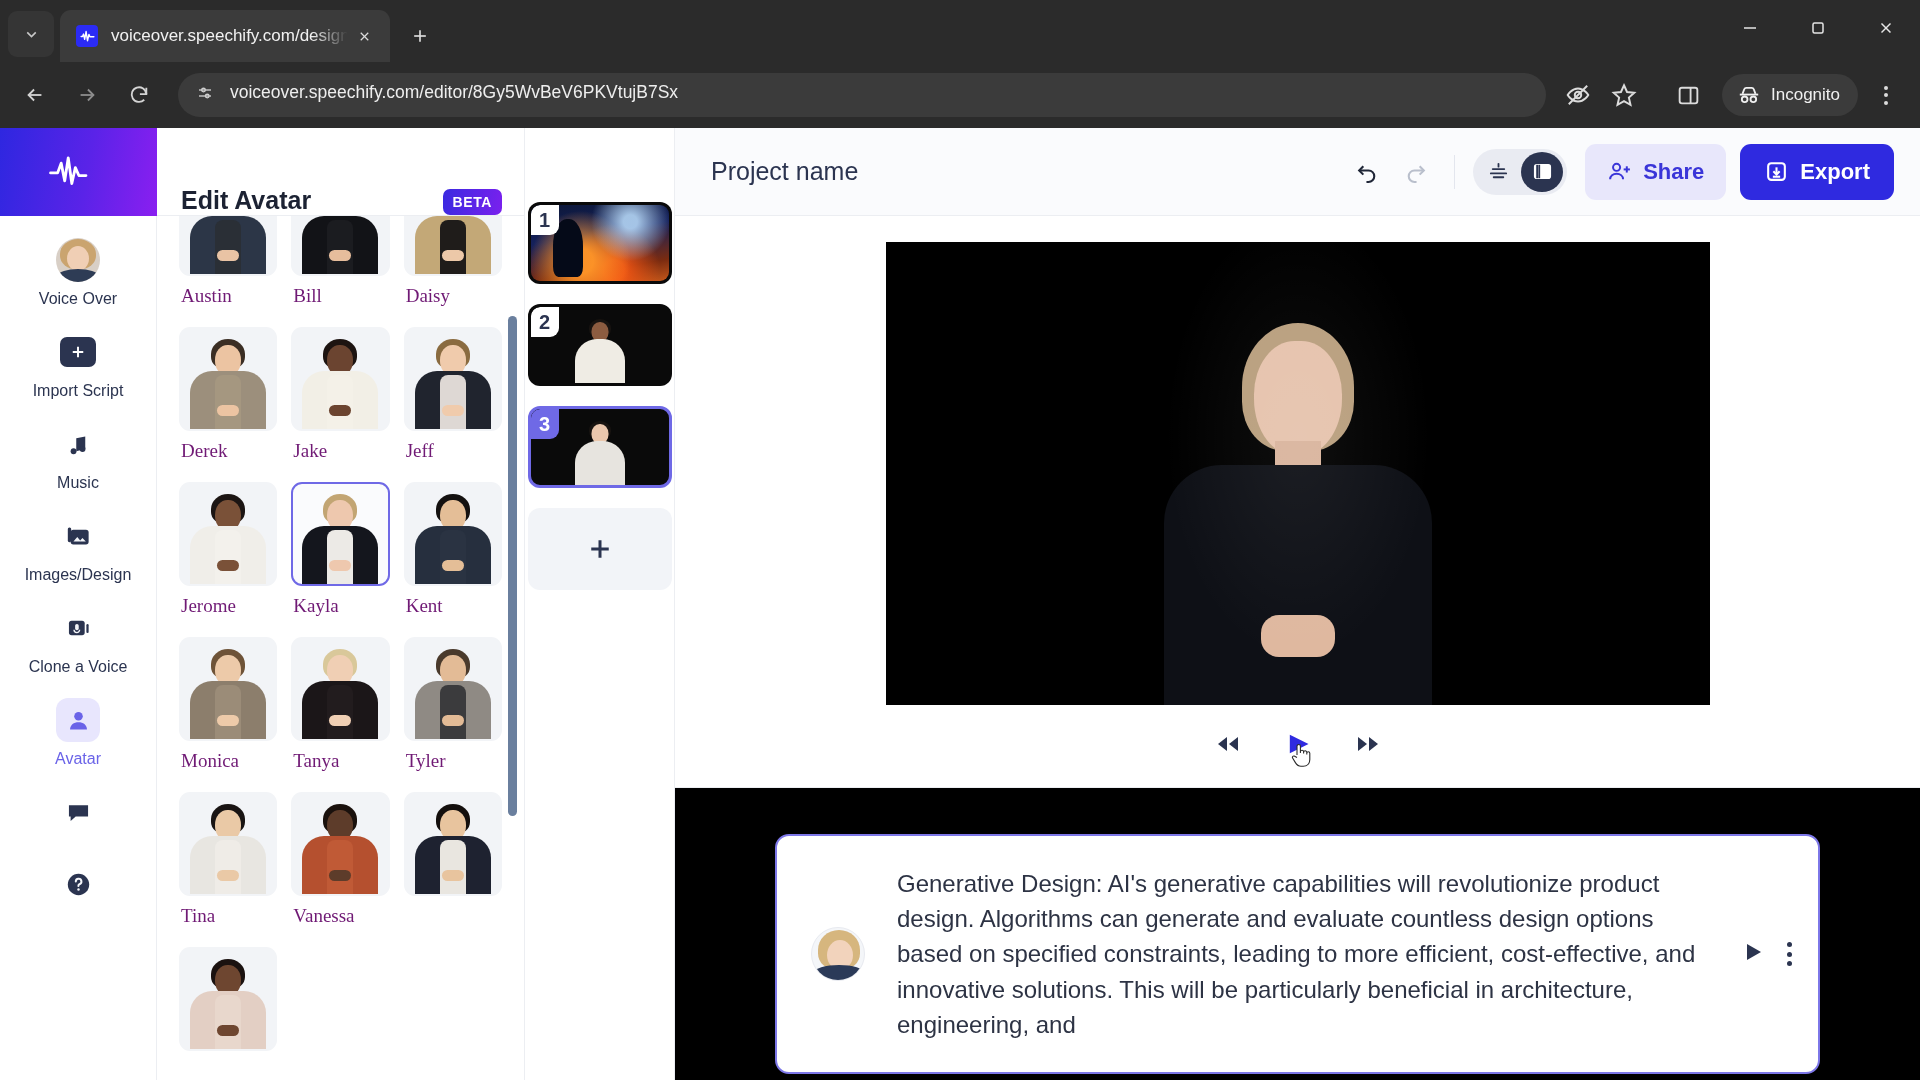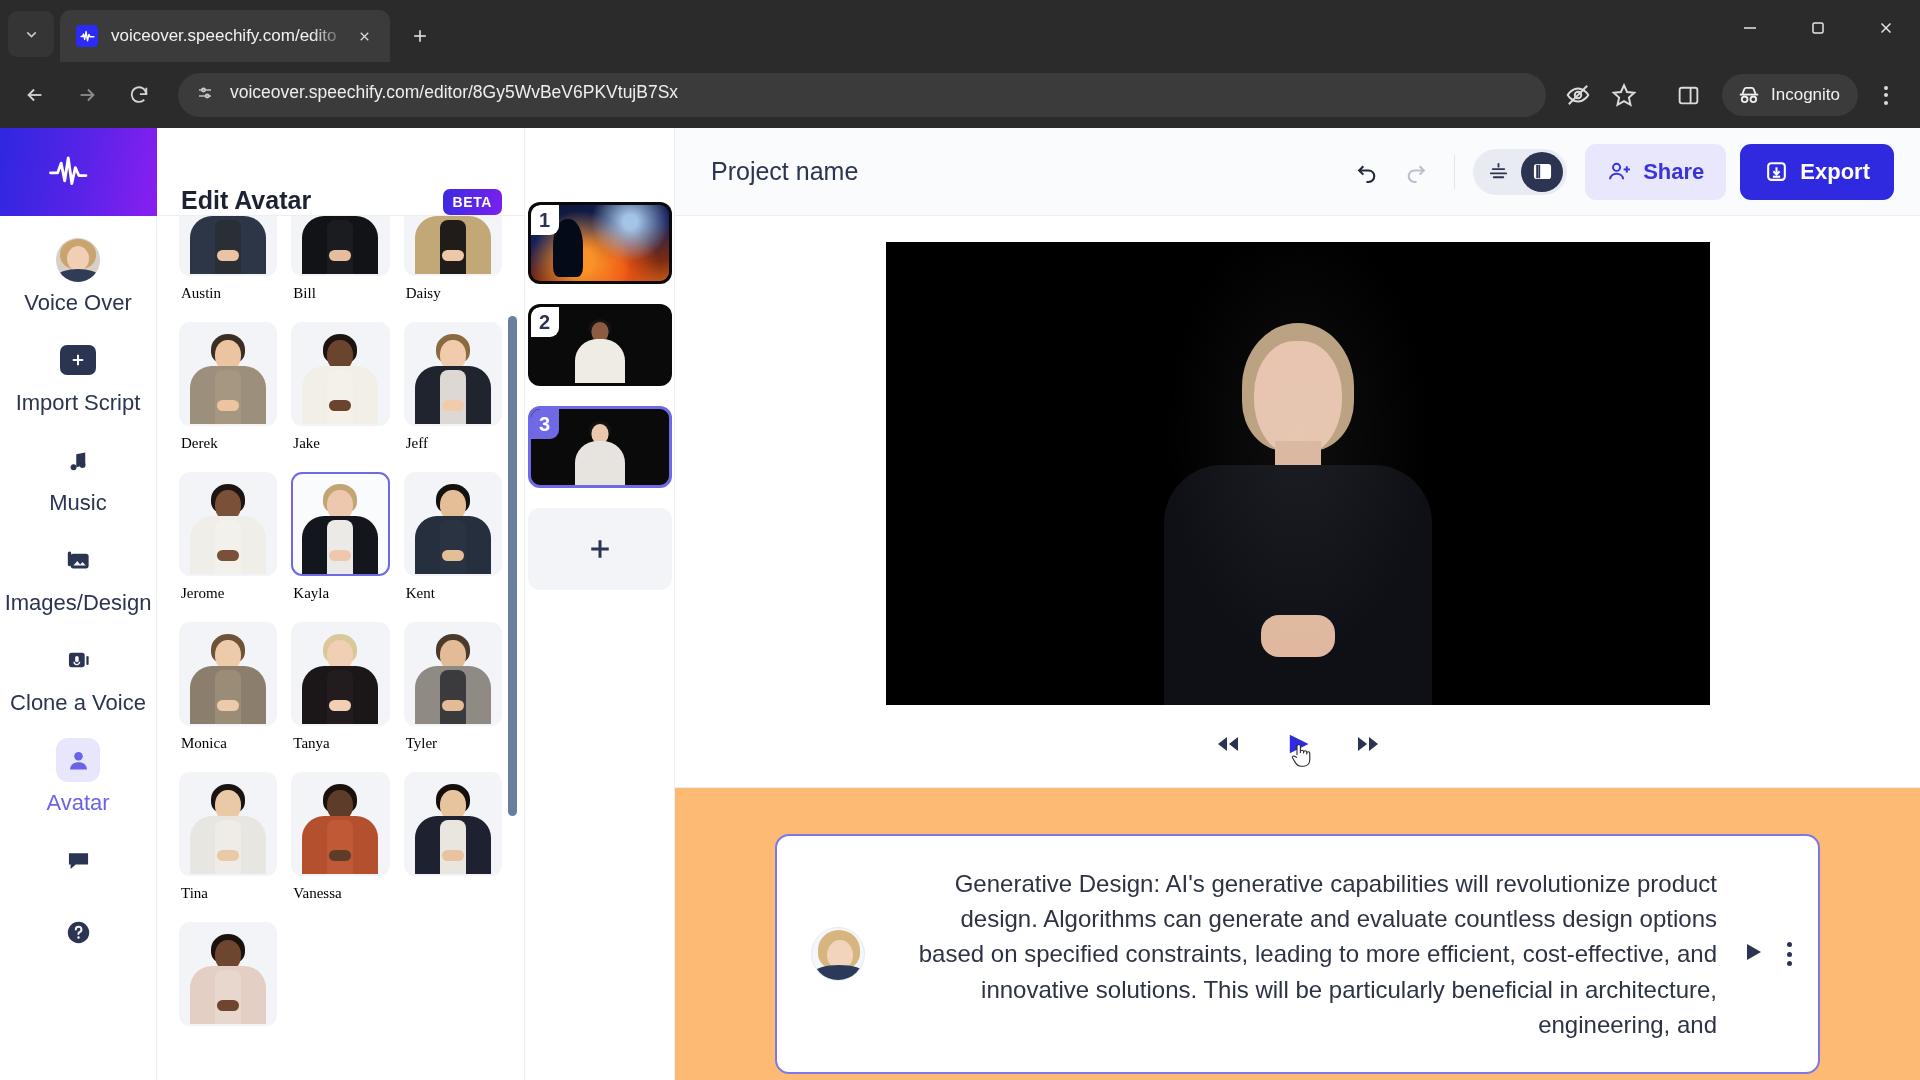--- a/index.html
+++ b/index.html
@@ -78,21 +78,21 @@
           border-right: 1px solid #eceef2; background: #fff; }
   .brand {
     width: 157px; height: 88px; flex: none;
     background: linear-gradient(100deg, #2e27e0 0%, #5a23e8 55%, #8a1ff0 100%);
     display: flex; align-items: center; justify-content: center;
   }
   .brand svg { width: 62px; height: 40px; }
   .rail-item { width: 157px; display:flex; flex-direction: column; align-items:center; padding-top: 22px; cursor: pointer; }
   .rail-ico { width: 44px; height: 44px; border-radius: 12px; display:flex; align-items:center; justify-content:center; }
   .rail-ico svg { width: 27px; height: 27px; fill: #2b3450; }
-  .rail-lbl { font-size: 22px; color: #2b3450; margin-top: 8px; text-align: right; }
+  .rail-lbl { font-size: 16px; color: #2b3450; margin-top: 8px; text-align: right; }
   .rail-item.active .rail-ico { background: #e8e6fd; }
   .rail-item.active .rail-ico svg { fill: #6a63e8; }
   .rail-item.active .rail-lbl { color: #6a63e8; }
   .rail-photo { width: 44px; height: 44px; border-radius: 50%; overflow: hidden; position: relative;
                 background: #d8cfc6; }
   .rail-photo .hair { position:absolute; left:4px; top:1px; width:36px; height:30px; border-radius:50% 50% 44% 44%; background:#caa46f;}
   .rail-photo .face { position:absolute; left:11px; top:8px; width:22px; height:25px; border-radius:50%; background:#f0cfb5;}
   .rail-photo .body { position:absolute; left:2px; bottom:0; width:40px; height:13px; border-radius:50% 50% 0 0; background:#2e3c55;}
   .rail-plus { width:36px; height:30px; border-radius:7px; background:#2b3450; display:flex; align-items:center; justify-content:center; }
   .rail-plus svg { width:18px; height:18px; stroke:#fff; stroke-width:2.6; fill:none; }
@@ -107,21 +107,21 @@
     padding: 5px 10px; border-radius: 7px;
   }
   .lib-scroll { flex: 1; overflow: hidden; padding: 0 22px; position: relative; }
   .avatar-grid { display: grid; grid-template-columns: repeat(3, 1fr); column-gap: 14px; row-gap: 4px; margin-top: -44px; }
   .av-cell { display: flex; flex-direction: column; }
   .av-thumb {
     width: 100%; height: 104px; border-radius: 11px; background: #f2f4f7;
     overflow: hidden; position: relative; border: 2.5px solid transparent;
   }
   .av-cell.selected .av-thumb { border-color: #6f69e6; background: #fafbfd; }
-  .av-name { font-family: "Liberation Serif", serif; font-size: 15px; color: #000000; margin: 9px 0 16px 2px; }
+  .av-name { font-family: "Liberation Serif", serif; font-size: 19px; color: #701a75; margin: 9px 0 16px 2px; }
 
   
   .p { position: absolute; left: 0; right: 0; bottom: 0; top: 0; }
   .p .head { position: absolute; left: 50%; transform: translateX(-50%); width: 26px; height: 31px; border-radius: 48%; }
   .p .hair { position: absolute; left: 50%; transform: translateX(-50%); border-radius: 50% 50% 40% 40%; }
   .p .torso { position: absolute; left: 50%; transform: translateX(-50%); width: 76px; border-radius: 22px 22px 0 0; }
   .p .shirt { position: absolute; left: 50%; transform: translateX(-50%); width: 26px; border-radius: 8px 8px 0 0; }
   .p .hands { position: absolute; left: 50%; transform: translateX(-50%); width: 22px; height: 11px; border-radius: 6px; }
 
   .scrolltrack { position: absolute; right: 7px; top: 188px; bottom: 58px; width: 9px; }
@@ -206,21 +206,21 @@
               border-radius: 18px; background: #dfb89f; }
   .pv-glow { position:absolute; inset:0;
              background: radial-gradient(ellipse 190px 320px at 50% 42%, rgba(255,255,255,.06), transparent 70%); }
 
   .player { display:flex; align-items:center; gap: 36px; margin-top: 22px; position: relative; }
   .pbtn { width: 34px; height: 34px; display:flex; align-items:center; justify-content:center; }
   .pbtn svg { width: 26px; height: 24px; fill: #2b3450; }
   .pbtn.play svg { fill: #2f2ae0; width: 30px; height: 28px; }
   .cursor { position: absolute; left: 50%; margin-left: -8px; top: 14px; width: 22px; height: 30px; pointer-events:none; }
 
-  .script-area { flex: 1; background: #fdba74; padding: 46px 100px 0 100px; overflow:hidden;text-align:right; }
+  .script-area { flex: 1; background: #000000; padding: 46px 100px 0 100px; overflow:hidden; }
   .script-card {
     border: 2.5px solid #7d77e8; border-radius: 14px; background: #fff;
     display: flex; align-items: center; padding: 28px 26px 28px 34px; min-height: 240px;
   }
   .script-avatar { width: 54px; height: 54px; border-radius: 50%; flex: none; overflow:hidden; position:relative;
                    background: #f4f6f9; border: 1px solid #e8eaf0; }
   .sa-hair { position:absolute; left:6px; top:2px; width:42px; height:40px; border-radius:50% 50% 42% 42%; background:#d6b67e;}
   .sa-face { position:absolute; left:15px; top:12px; width:26px; height:30px; border-radius:50%; background:#f2d3bc;}
   .sa-body { position:absolute; left:2px; bottom:0; width:50px; height:15px; border-radius:50% 50% 0 0; background:#2b3a58;}
   .script-text {
@@ -242,21 +242,21 @@
           <polyline points="6,9 12,15 18,9"></polyline>
         </svg>
     </div>
 
     <div class="tab">
       <span class="tab-favicon">
         <svg viewBox="0 0 24 24" fill="#ffffff">
           <path d="M3 12h2l1.4-3.4L8 16l2-11 2 13 2-9 1.4 3.4H21" fill="none" stroke="#ffffff" stroke-width="2" stroke-linecap="round" stroke-linejoin="round"></path>
         </svg>
       </span>
-      <span class="tab-title">voiceover.speechify.com/edito</span>
+      <span class="tab-title">voiceover.speechify.com/design</span>
       <span class="tab-close">
         <svg viewBox="0 0 24 24" fill="none">
             <line x1="6" y1="6" x2="18" y2="18"></line>
             <line x1="18" y1="6" x2="6" y2="18"></line>
           </svg>
       </span>
     </div>
 
     <div class="tab-new">
       <svg viewBox="0 0 24 24" fill="none">

